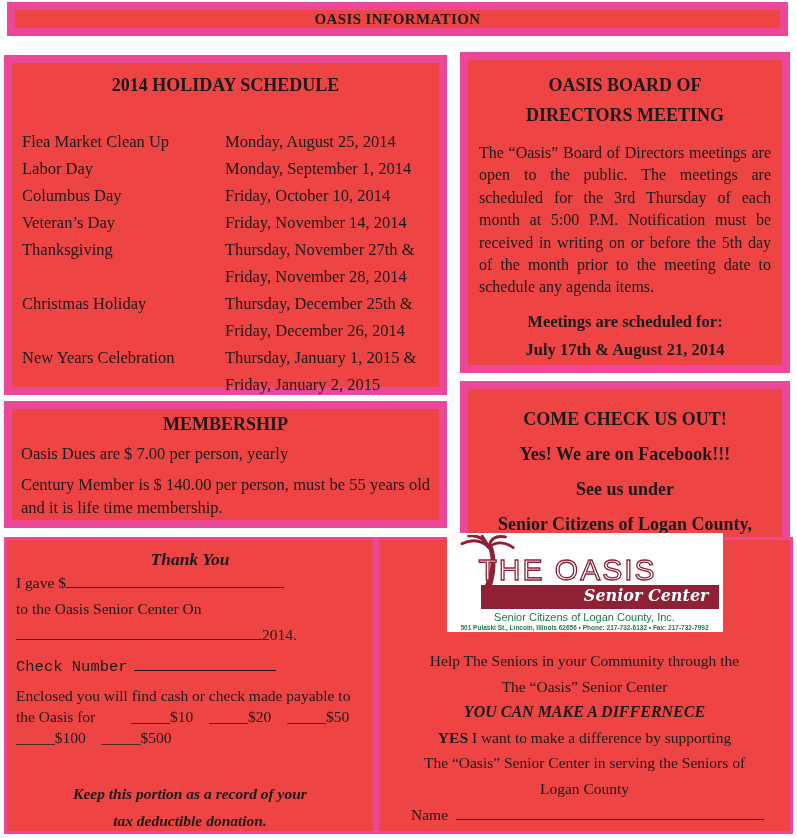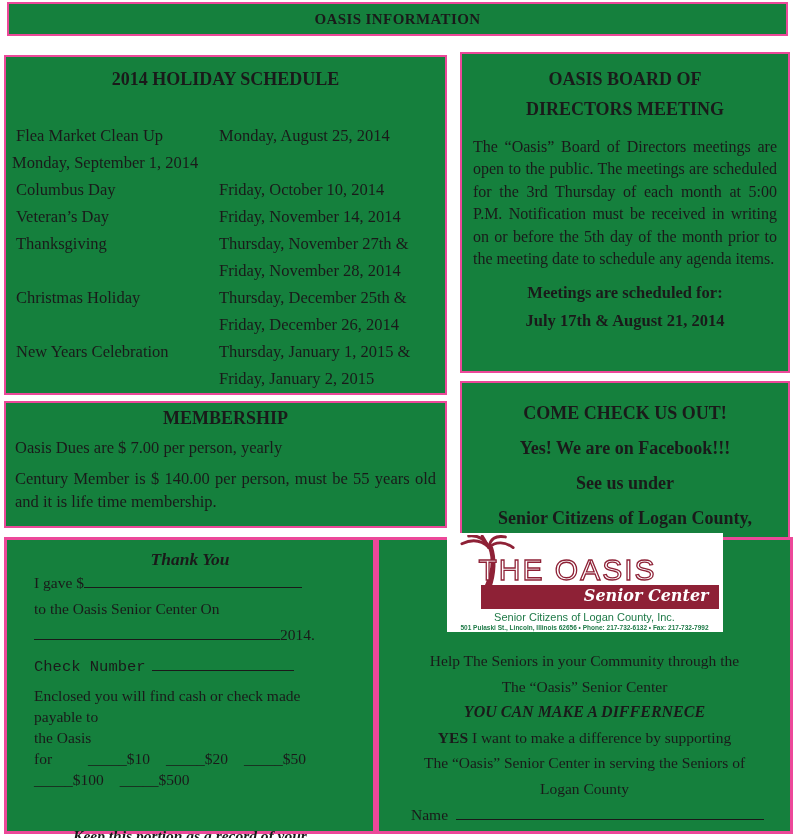--- a/index.html
+++ b/index.html
@@ -1,21 +1,21 @@
 <!DOCTYPE html>
 <html><head>
 <meta charset="utf-8">
 <style>
   * { margin:0; padding:0; box-sizing:border-box; }
   html,body { background:#fff; }
   .page {
     position:relative; width:797px; height:838px; background:#fff;
     font-family:"Liberation Serif", serif; color:#1a1a1a; overflow:hidden;
   }
-  .box { position:absolute; border:2px solid #ec4899; background:#15803d; }
+  .box { position:absolute; border:8px solid #ec4899; background:#ef4444; }
   .box-thick { border-width:3px; }
 
   
   .hdr { left:7px; top:2px; width:781px; height:34px; display:flex; align-items:center; justify-content:center; }
   .hdr-title { font-weight:bold; font-size:15px; letter-spacing:.4px; }
 
   
   .holiday { left:4px; top:55px; width:443px; height:340px; padding:8px 6px; }
   .holiday-title { text-align:center; font-weight:bold; font-size:18px; margin-top:4px; }
   .h-table { margin-top:32px; font-size:16.5px; }
@@ -33,21 +33,21 @@
   .facebook { left:460px; top:381px; width:330px; height:178px; padding-top:13px; text-align:center; }
   .fb-line { font-weight:bold; font-size:18px; line-height:35px; }
 
   
   .membership { left:4px; top:401px; width:443px; height:127px; padding:5px 9px; }
   .mem-title { text-align:center; font-weight:bold; font-size:18px; }
   .mem-line1 { margin-top:9px; font-size:16.5px; }
   .mem-line2 { margin-top:9px; font-size:16.5px; line-height:23px; text-align:justify; }
 
   
-  .thanks { left:4px; top:537px; width:372px; height:297px; padding:6px 27px; font-size:15.5px; }
+  .thanks { left:4px; top:537px; width:372px; height:297px; padding:6px 9px; font-size:15.5px; }
   .ty-title { text-align:center; font-weight:bold; font-style:italic; font-size:17.5px; margin-top:3px; }
   .ty-line { line-height:26px; }
   .uline { display:inline-block; border-bottom:1.5px solid #1a1a1a; height:15px; vertical-align:baseline; }
   .u-gave { width:218px; }
   .u-date { width:246px; }
   .u-check { width:142px; margin-left:6px; }
   .encl { line-height:21px; margin-top:5px; }
   .amt { white-space:pre; }
   .amt-gap1 { margin-left:36px; }
   .amt-gap { margin-left:16px;margin-top:44px; }
@@ -93,20 +93,21 @@
   <div class="box holiday">
     <div class="holiday-title">2014 HOLIDAY SCHEDULE</div>
     <div class="h-table">
       <div class="h-row">
         <div class="h-label">Flea Market Clean Up</div>
         <div class="h-dates">
             <div>Monday, August 25, 2014</div>
           </div>
       </div>
       <div class="h-row">
+        <div class="h-label">Labor Day</div>
         <div class="h-dates">
             <div>Monday, September 1, 2014</div>
           </div>
       </div>
       <div class="h-row">
         <div class="h-label">Columbus Day</div>
         <div class="h-dates">
             <div>Friday, October 10, 2014</div>
           </div>
       </div>

